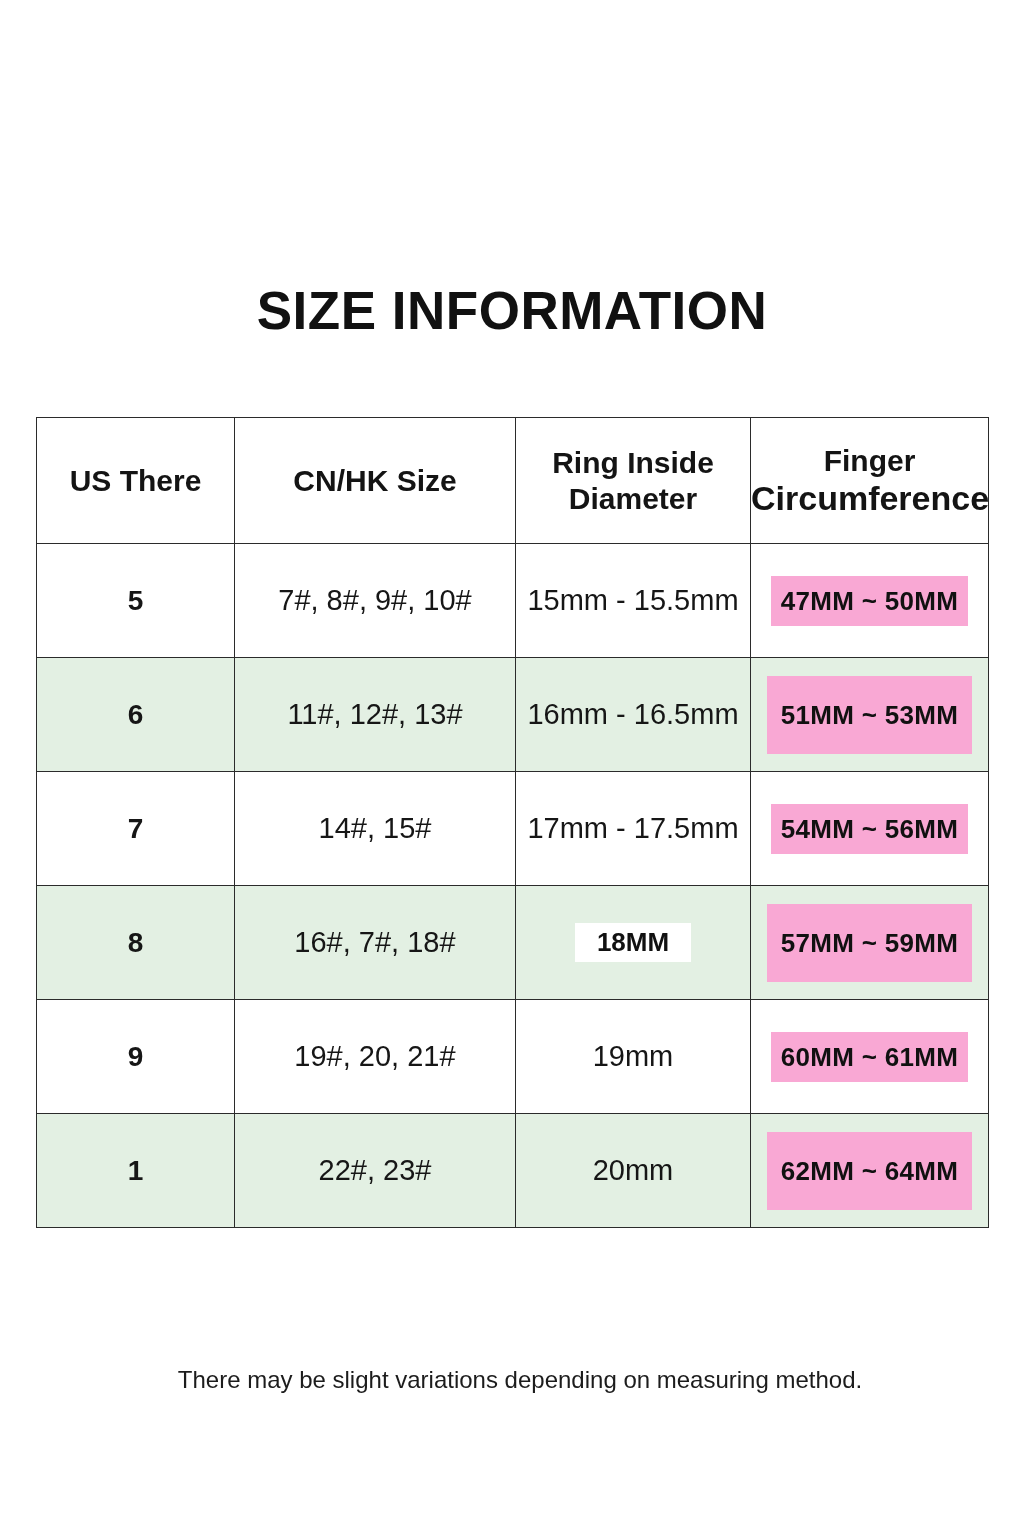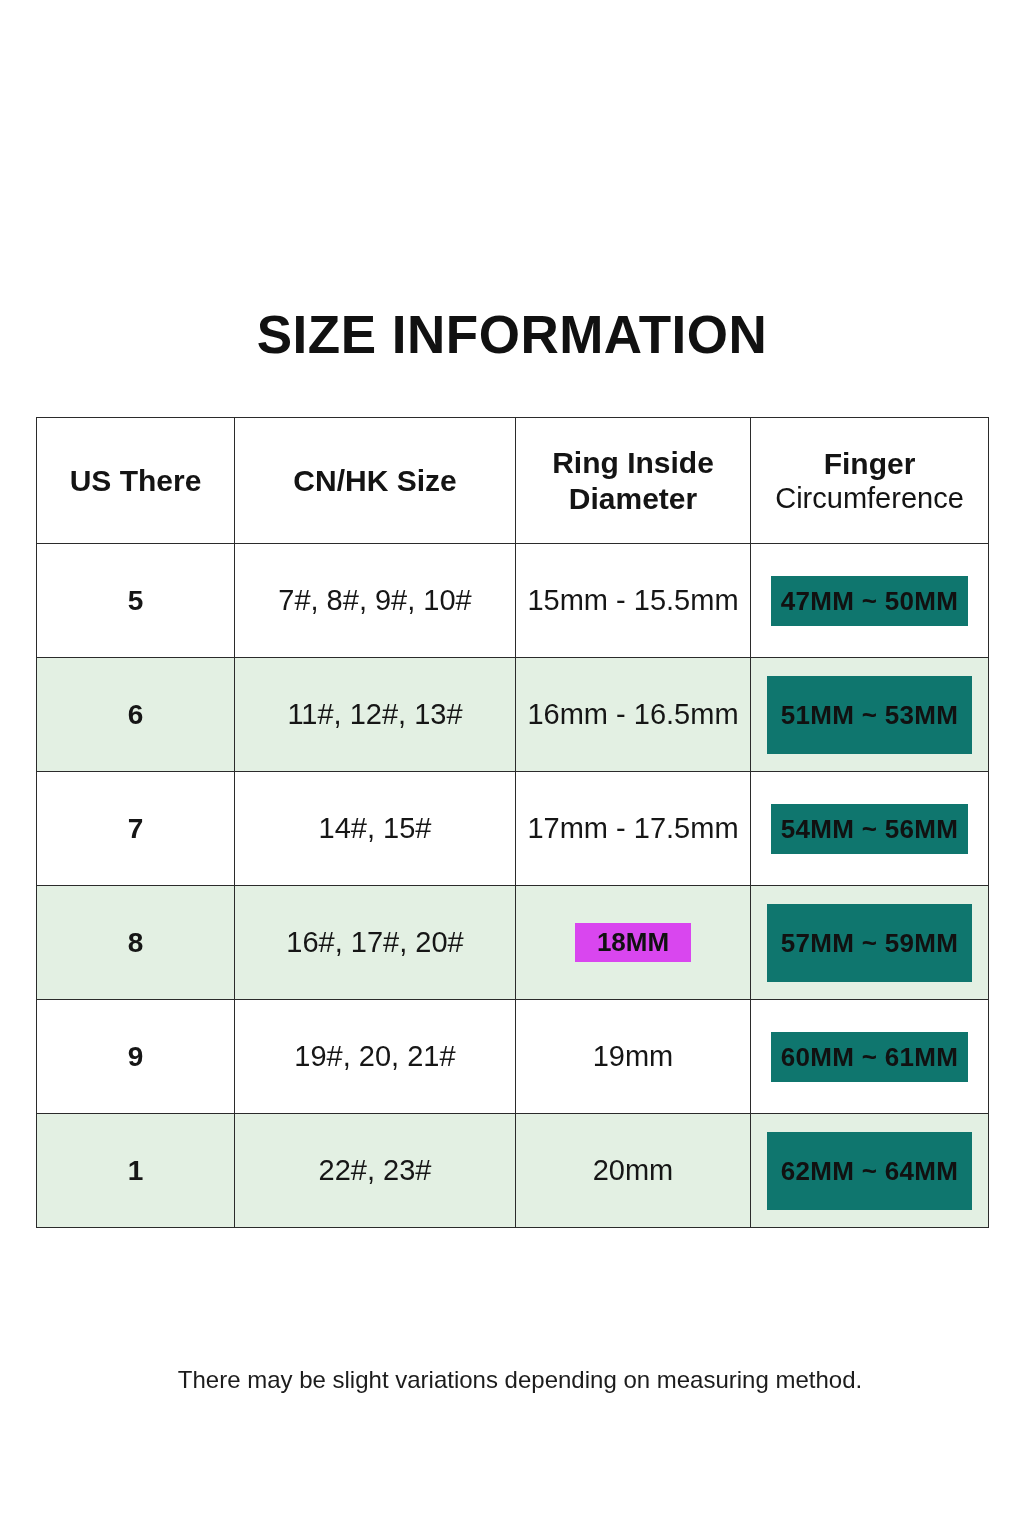--- a/index.html
+++ b/index.html
@@ -14,21 +14,21 @@
     color: #1a1a1a;
     position: relative;
     overflow: hidden;
   }
   .page {
     position: absolute;
     inset: 0;
   }
   .title {
     position: absolute;
-    top: 304px;
+    top: 280px;
     left: 0;
     width: 100%;
     text-align: center;
     font-size: 53px;
     font-weight: bold;
     letter-spacing: 0.5px;
     color: #111111;
   }
   .table-wrap {
     position: absolute;
@@ -62,46 +62,46 @@
   thead th.finger-head {
     font-weight: normal;
   }
   thead th.finger-head .fh-top {
     display: block;
     font-weight: bold;
     font-size: 30px;
   }
   thead th.finger-head .fh-bot {
     display: block;
-    font-weight: normal;
-    font-size: 29px;
+    font-weight: bold;
+    font-size: 34px;
   }
 
   tbody tr { height: 114px; }
   tbody td { font-size: 29px; color: #161616; }
   tbody td.us { font-weight: bold; font-size: 28px; }
   tbody tr.alt td { background: #e3f0e3; }
 
   .cir-cell {
     position: relative;
   }
   .cir-chip {
     display: inline-block;
-    background: #0f766e;
+    background: #f9a8d4;
     padding: 12px 10px;
     font-weight: bold;
     font-size: 26px;
     letter-spacing: 0.3px;
     color: #111111;
     line-height: 1;
   }
   .cir-chip.tall { padding: 26px 14px; }
   .dia-cell .dia-chip {
     display: inline-block;
-    background: #d946ef;
+    background: #ffffff;
     padding: 4px 22px;
     font-weight: bold;
     font-size: 26px;
     color: #111111;
   }
   .dia-cell .dia-plain {
     font-size: 29px;
     font-weight: normal;
   }
 
@@ -180,21 +180,21 @@
           <td class="dia-cell">
             <span class="dia-plain">17mm - 17.5mm</span>
           </td>
           <td class="cir-cell">
             <span class="cir-chip">54MM ~ 56MM</span>
           </td>
         </tr>
 
         <tr class="alt">
           <td class="us">8</td>
-          <td>16#, 17#, 20#</td>
+          <td>16#, 7#, 18#</td>
           <td class="dia-cell">
             <span class="dia-chip">18MM</span>
           </td>
           <td class="cir-cell">
             <span class="cir-chip tall">57MM ~ 59MM</span>
           </td>
         </tr>
 
         <tr>
           <td class="us">9</td>

